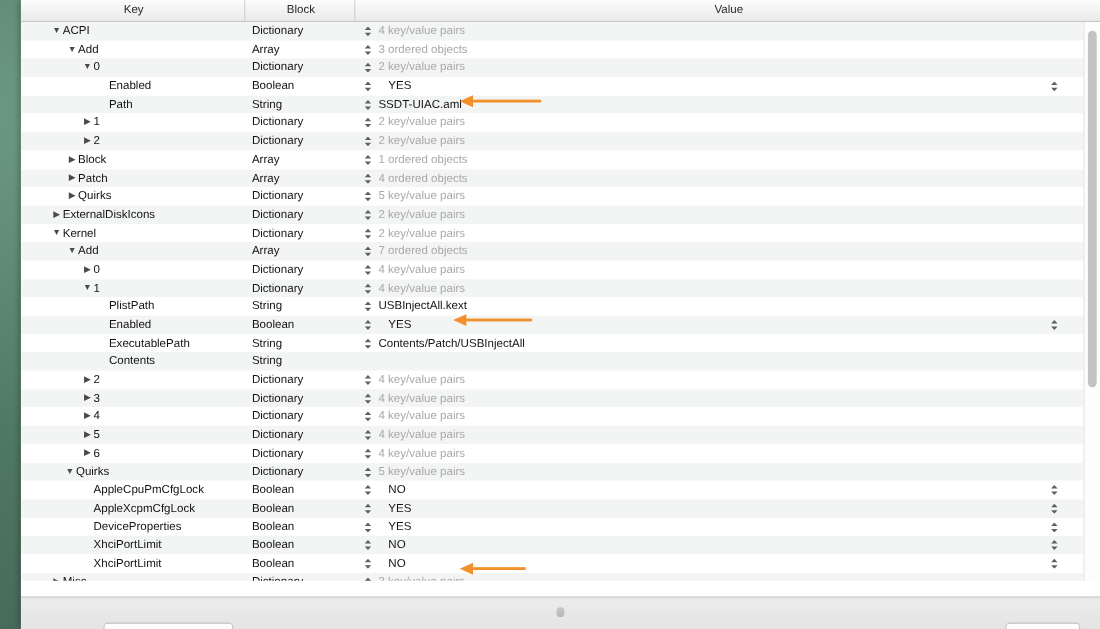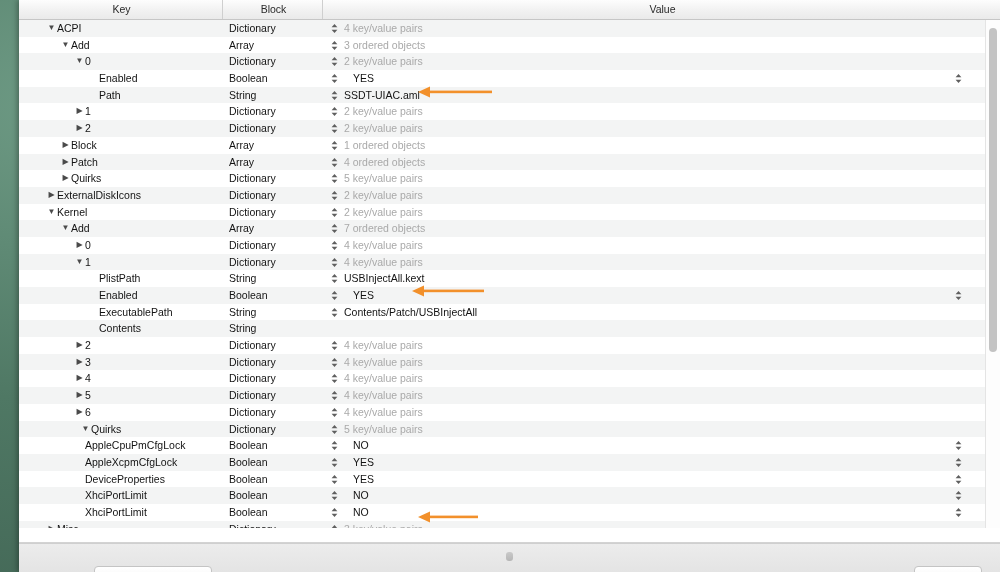--- a/index.html
+++ b/index.html
@@ -529,21 +529,21 @@
         <div class="cell cell-class">Dictionary</div>
         <div class="cell cell-value"><span class="stepper">
             <svg width="7" height="9" viewBox="0 0 7 9">
               <path d="M3.5 0 L6.4 3.2 L0.6 3.2 Z" fill="#5f5f5f"></path>
               <path d="M3.5 9 L6.4 5.8 L0.6 5.8 Z" fill="#5f5f5f"></path>
             </svg>
           </span><span class="val-text placeholder">4 key/value pairs</span></div>
       </div>
       <div class="row even">
         <div class="cell cell-key">
-          <span class="key-inner" style="padding-left: 62px;"><span class="tri">▼</span><span class="key-label">Quirks</span></span>
+          <span class="key-inner" style="padding-left: 40px;"><span class="tri">▼</span><span class="key-label">Quirks</span></span>
         </div>
         <div class="cell cell-class">Dictionary</div>
         <div class="cell cell-value"><span class="stepper">
             <svg width="7" height="9" viewBox="0 0 7 9">
               <path d="M3.5 0 L6.4 3.2 L0.6 3.2 Z" fill="#5f5f5f"></path>
               <path d="M3.5 9 L6.4 5.8 L0.6 5.8 Z" fill="#5f5f5f"></path>
             </svg>
           </span><span class="val-text placeholder">5 key/value pairs</span></div>
       </div>
       <div class="row odd">

